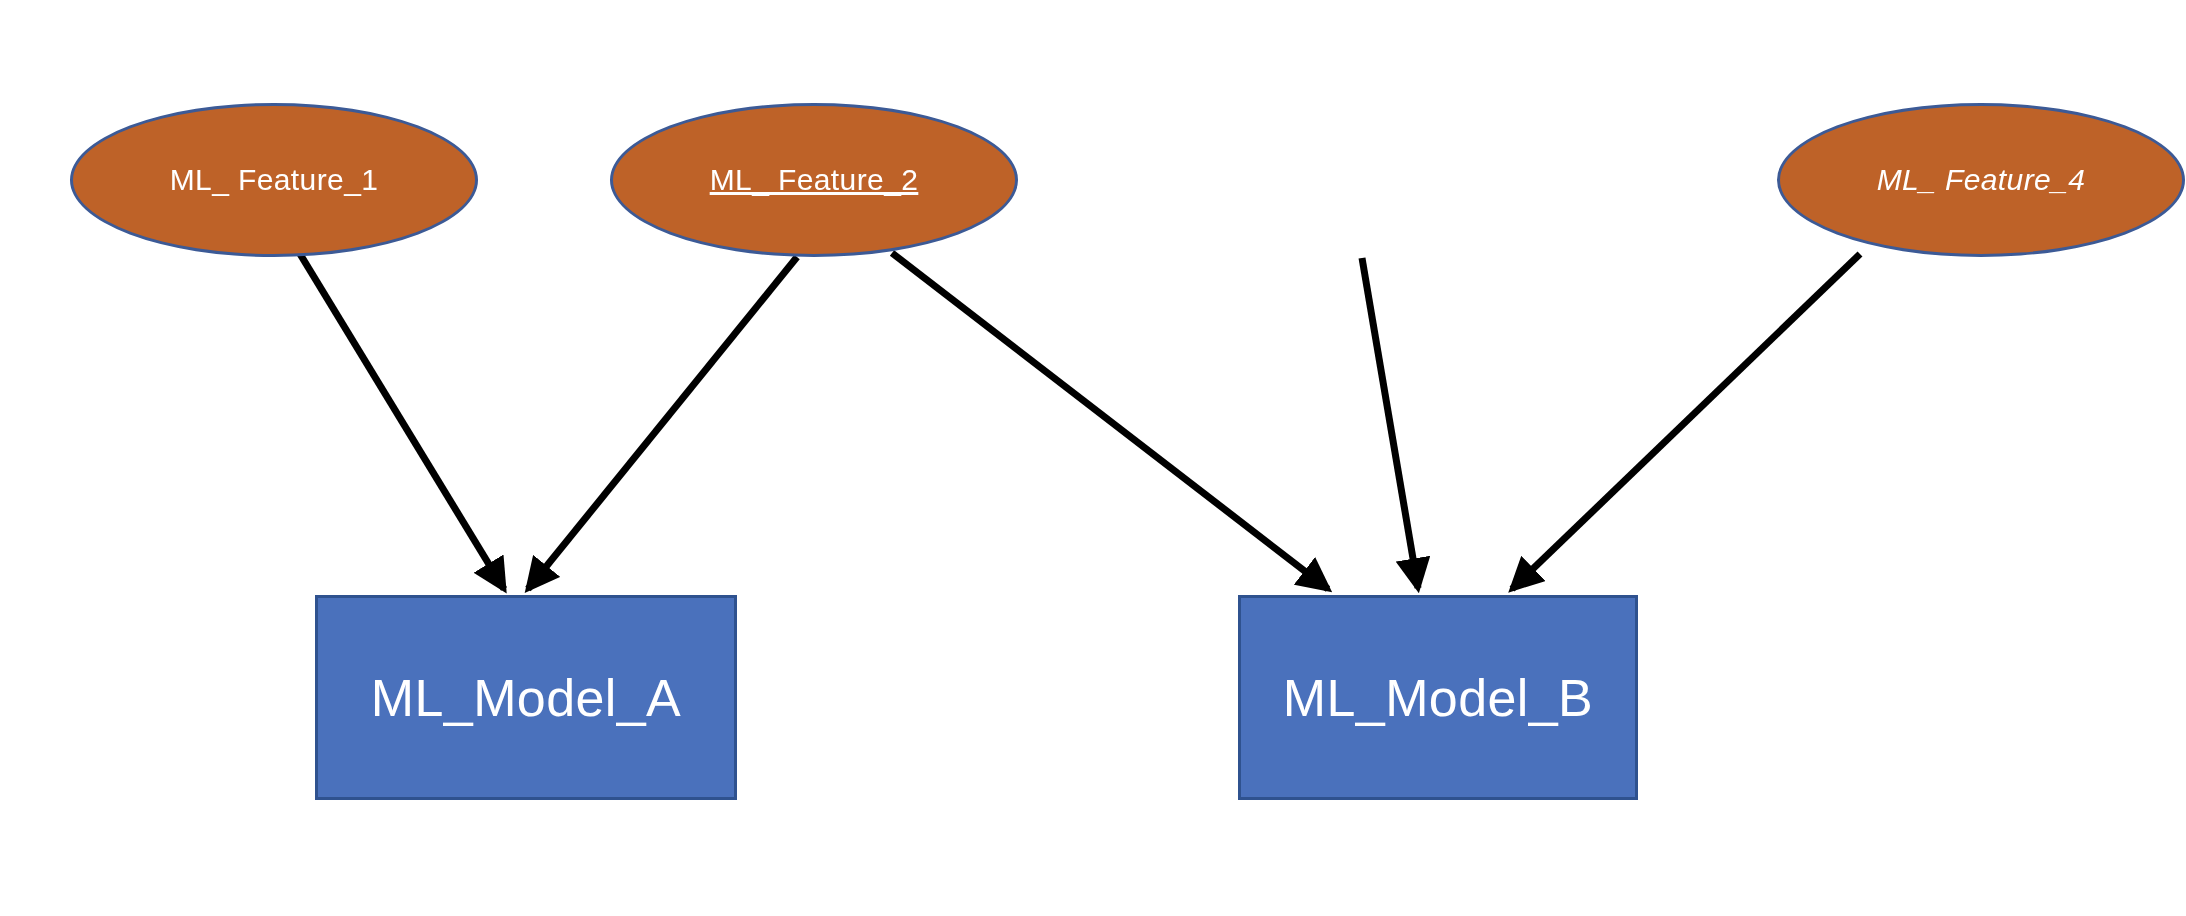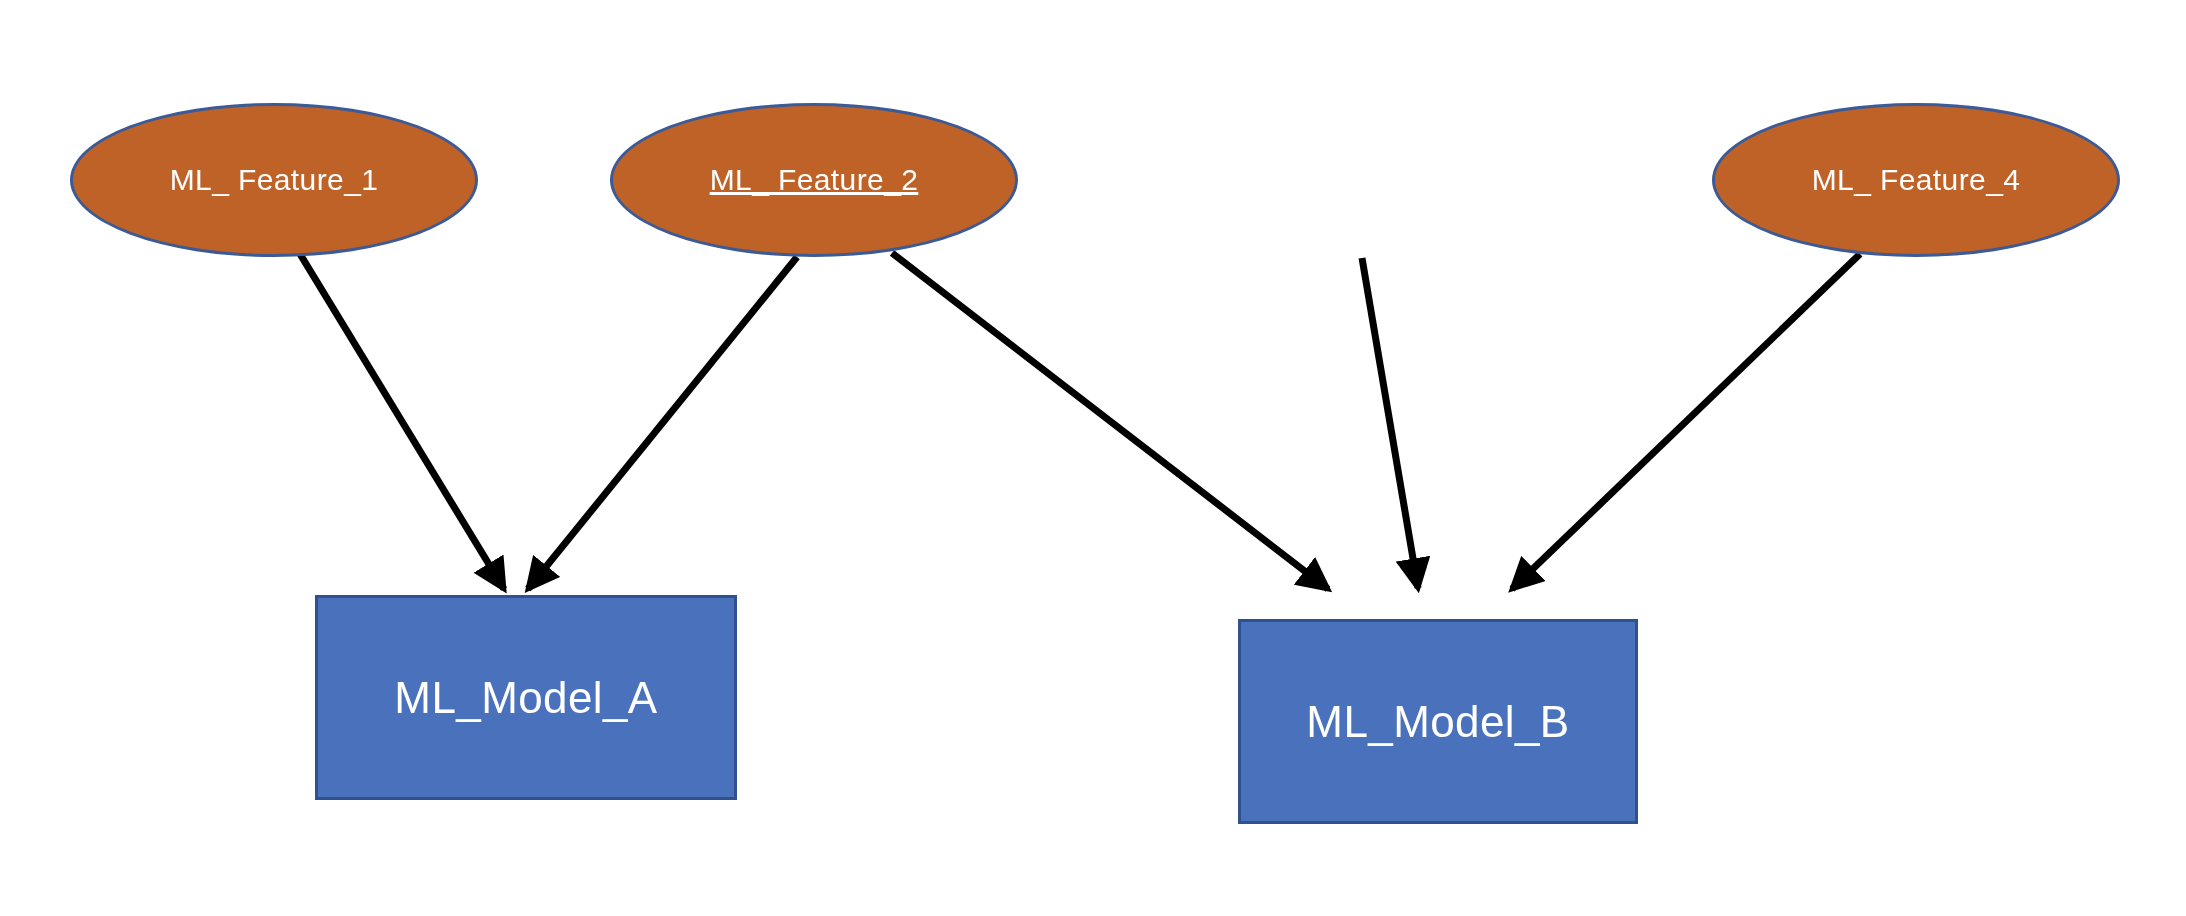--- a/index.html
+++ b/index.html
@@ -50,29 +50,29 @@
     background:var(--feature-fill);
     border:3px solid var(--feature-border);
     font-size:30px;
     letter-spacing:0.4px;
   }
   .node.rect{
     height:205px;
     top:595px;
     background:var(--model-fill);
     border:3px solid var(--model-border);
-    font-size:44px;
+    font-size:52px;
     letter-spacing:0.4px;
   }
   .pos-e1{left:70px;}
   .pos-e2{left:610px;text-decoration:underline;}
   .pos-e3{left:1170px;}
-  .pos-e4{left:1712px;}
+  .pos-e4{left:1777px;font-style:italic;}
   .pos-a{left:315px;width:422px;}
-  .pos-b{left:1238px;width:400px;margin-top:24px;}
+  .pos-b{left:1238px;width:400px;}
   .node-label{display:inline-block;}
 </style>
 </head>
 <body>
 
 <div class="canvas">
 
   <svg class="arrow-layer" viewBox="0 0 2186 916" xmlns="http://www.w3.org/2000/svg">
     <defs>
       <marker id="ah" viewBox="0 0 10 10" refX="8.5" refY="5" markerWidth="5" markerHeight="5" orient="auto-start-reverse">

